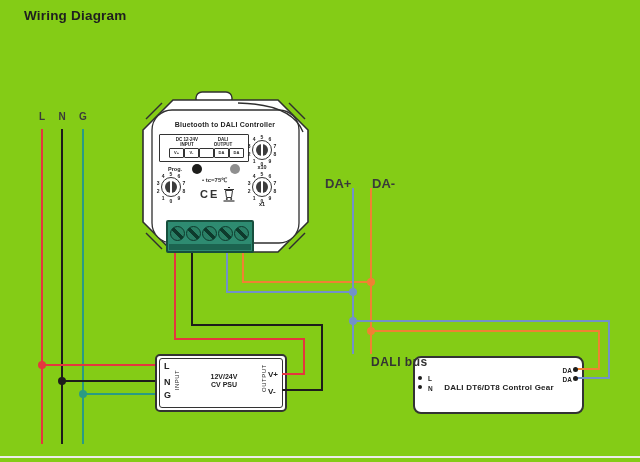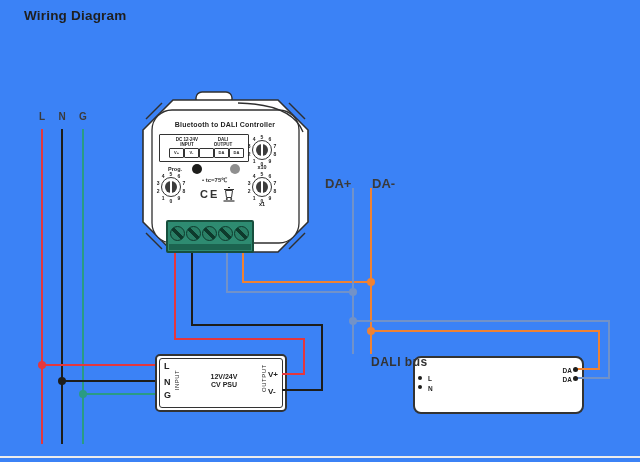--- a/index.html
+++ b/index.html
@@ -1,16 +1,16 @@
 <!DOCTYPE html>
 <html><head>
 <meta charset="utf-8">
 <style>
   html,body{margin:0;padding:0;background:#fff;}
-  #canvas{position:relative;width:640px;height:462px;background:#3b82f6;overflow:hidden;
+  #canvas{position:relative;width:640px;height:462px;background:#84cc16;overflow:hidden;
           font-family:"Liberation Sans",sans-serif;color:#222;}
   .abs{position:absolute;}
   .wire{position:absolute;}
   .c-live{background:#e4373e;}
   .c-neutral{background:#1d1d1b;}
   .c-ground{background:#2a9b84;}
   .c-daplus{background:#7292c8;}
   .c-daminus{background:#f08233;}
   .dot{position:absolute;border-radius:50%;}
   .dot-8{width:8px;height:8px;}
@@ -80,20 +80,21 @@
       <span>CV PSU</span>
     </div>
     <div class="rot-txt" style="left:95px;top:21px;width:24px;">OUTPUT</div>
     <div class="vout" style="left:111px;top:14px;">V+</div>
     <div class="vout" style="left:111px;top:31px;">V-</div>
   </div>
 
   <div class="box" style="left:413px;top:356px;width:167px;height:54px;border-radius:8px;">
     <div class="gear-term" style="left:13px;top:17px;">L</div>
     <div class="gear-term" style="left:13px;top:27px;">N</div>
+    <div class="gear-name" style="left:14px;top:25px;width:140px;">DALI DT6/DT8 Control Gear</div>
     <div class="gear-term" style="left:137px;top:9px;width:20px;text-align:right;">DA</div>
     <div class="gear-term" style="left:137px;top:18px;width:20px;text-align:right;">DA</div>
   </div>
 
   <div class="wire c-live" style="left:41px;top:129px;width:2px;height:315px;"></div>
   <div class="wire c-neutral" style="left:61px;top:129px;width:2px;height:315px;"></div>
   <div class="wire c-ground" style="left:82px;top:129px;width:2px;height:315px;"></div>
   <div class="wire c-live" style="left:41px;top:364px;width:114px;height:2px;"></div>
   <div class="wire c-neutral" style="left:61px;top:380px;width:94px;height:2px;"></div>
   <div class="wire c-ground" style="left:82px;top:393px;width:73px;height:2px;"></div>

